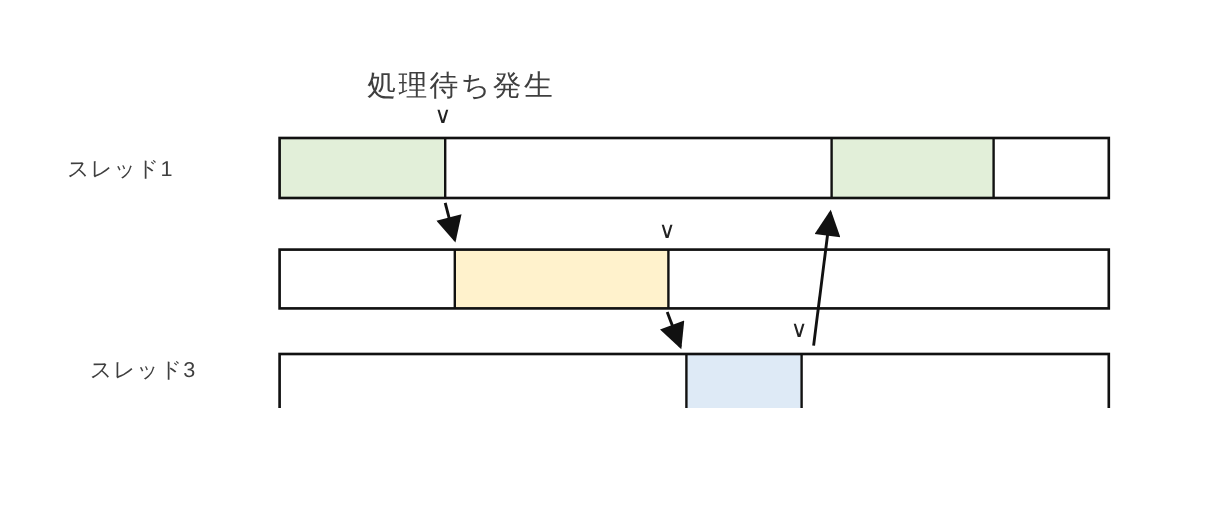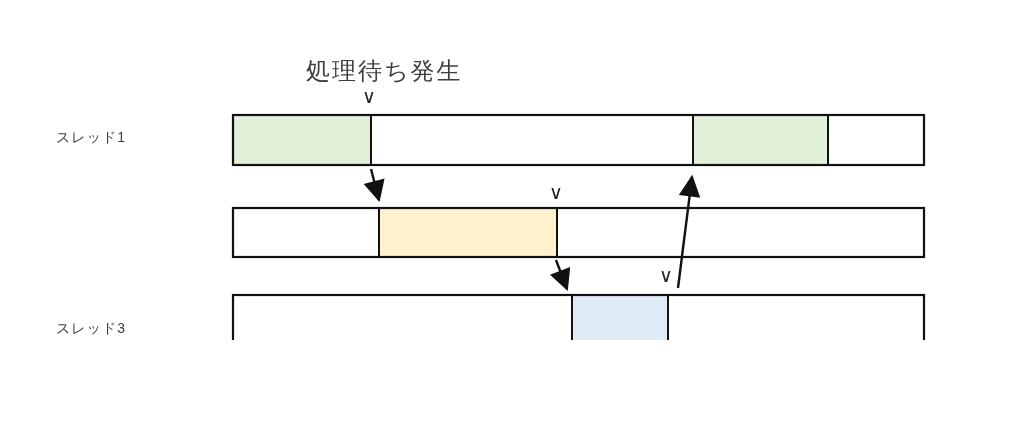--- a/index.html
+++ b/index.html
@@ -15,21 +15,21 @@
     position: absolute;
     color: #3f3f3f;
     font-size: 24px;
     letter-spacing: 2px;
     white-space: nowrap;
   }
   .thread-label {
     position: absolute;
     left: 56px;
     color: #3f3f3f;
-    font-size: 14px;
+    font-size: 18px;
     letter-spacing: 1px;
     white-space: nowrap;
   }
   .diagram-svg {
     position: absolute;
     left: 0;
     top: 0;
   }
   .wait-marker {
     font-size: 19px;
@@ -40,21 +40,21 @@
 </head>
 <body>
 
 <div class="canvas">
 
   <div class="annotation-label" style="left: 306px; top: 55px;">処理待ち発生</div>
 
   <div class="thread-label" style="top: 129px;">スレッド1</div>
 
 
-  <div class="thread-label" style="top: 320px;">スレッド3</div>
+  <div class="thread-label" style="top: 296px; margin-left: 19px;">スレッド3</div>
 
   <svg class="diagram-svg" id="diagram-svg" width="1024" height="438" viewBox="0 0 1024 438">
       <defs>
         <marker id="ah" viewBox="0 0 10 10" refX="9" refY="5" markerWidth="11" markerHeight="9" orient="auto-start-reverse">
           <path d="M0,0 L10,5 L0,10 z" fill="#111111"></path>
         </marker>
       </defs>
       <rect x="233" y="115" width="138" height="50" fill="#e2efd9"></rect>
       <rect x="371" y="115" width="322" height="50" fill="#ffffff"></rect>
       <rect x="693" y="115" width="135" height="50" fill="#e2efd9"></rect>

